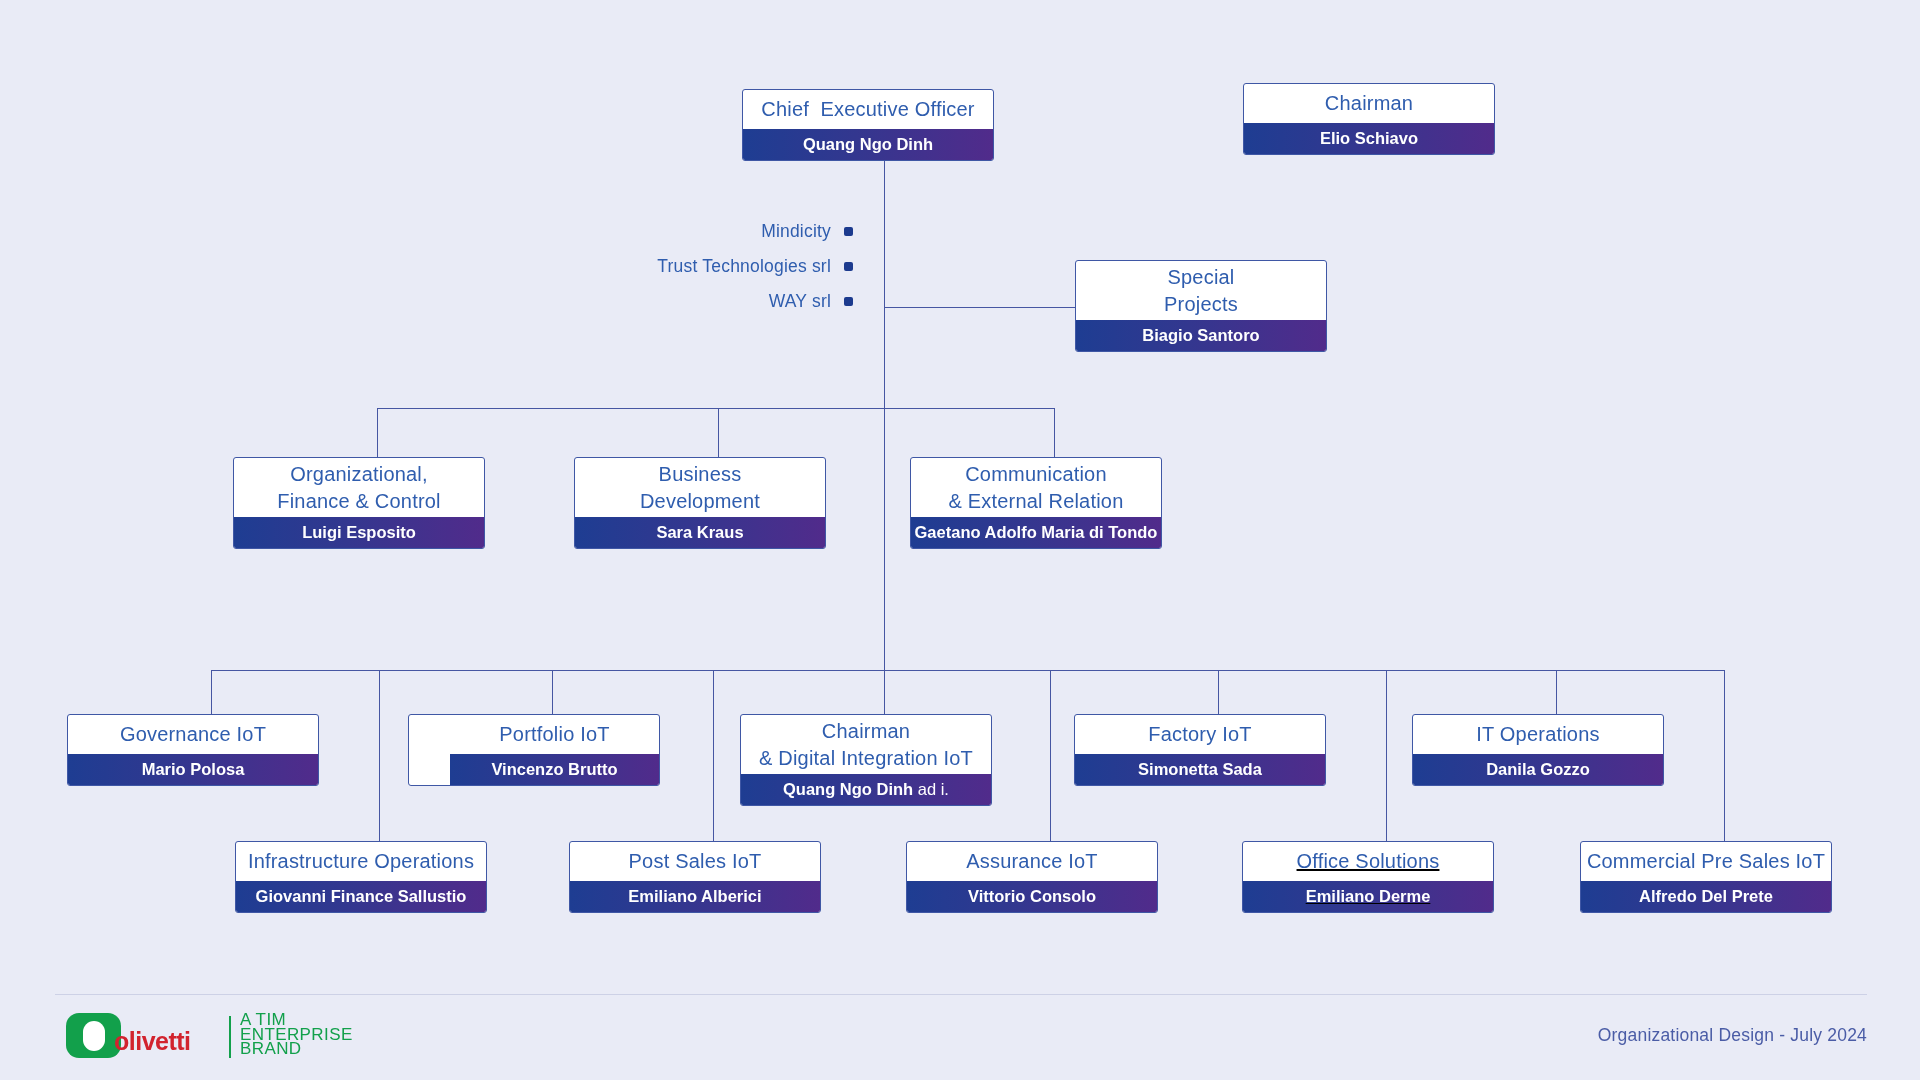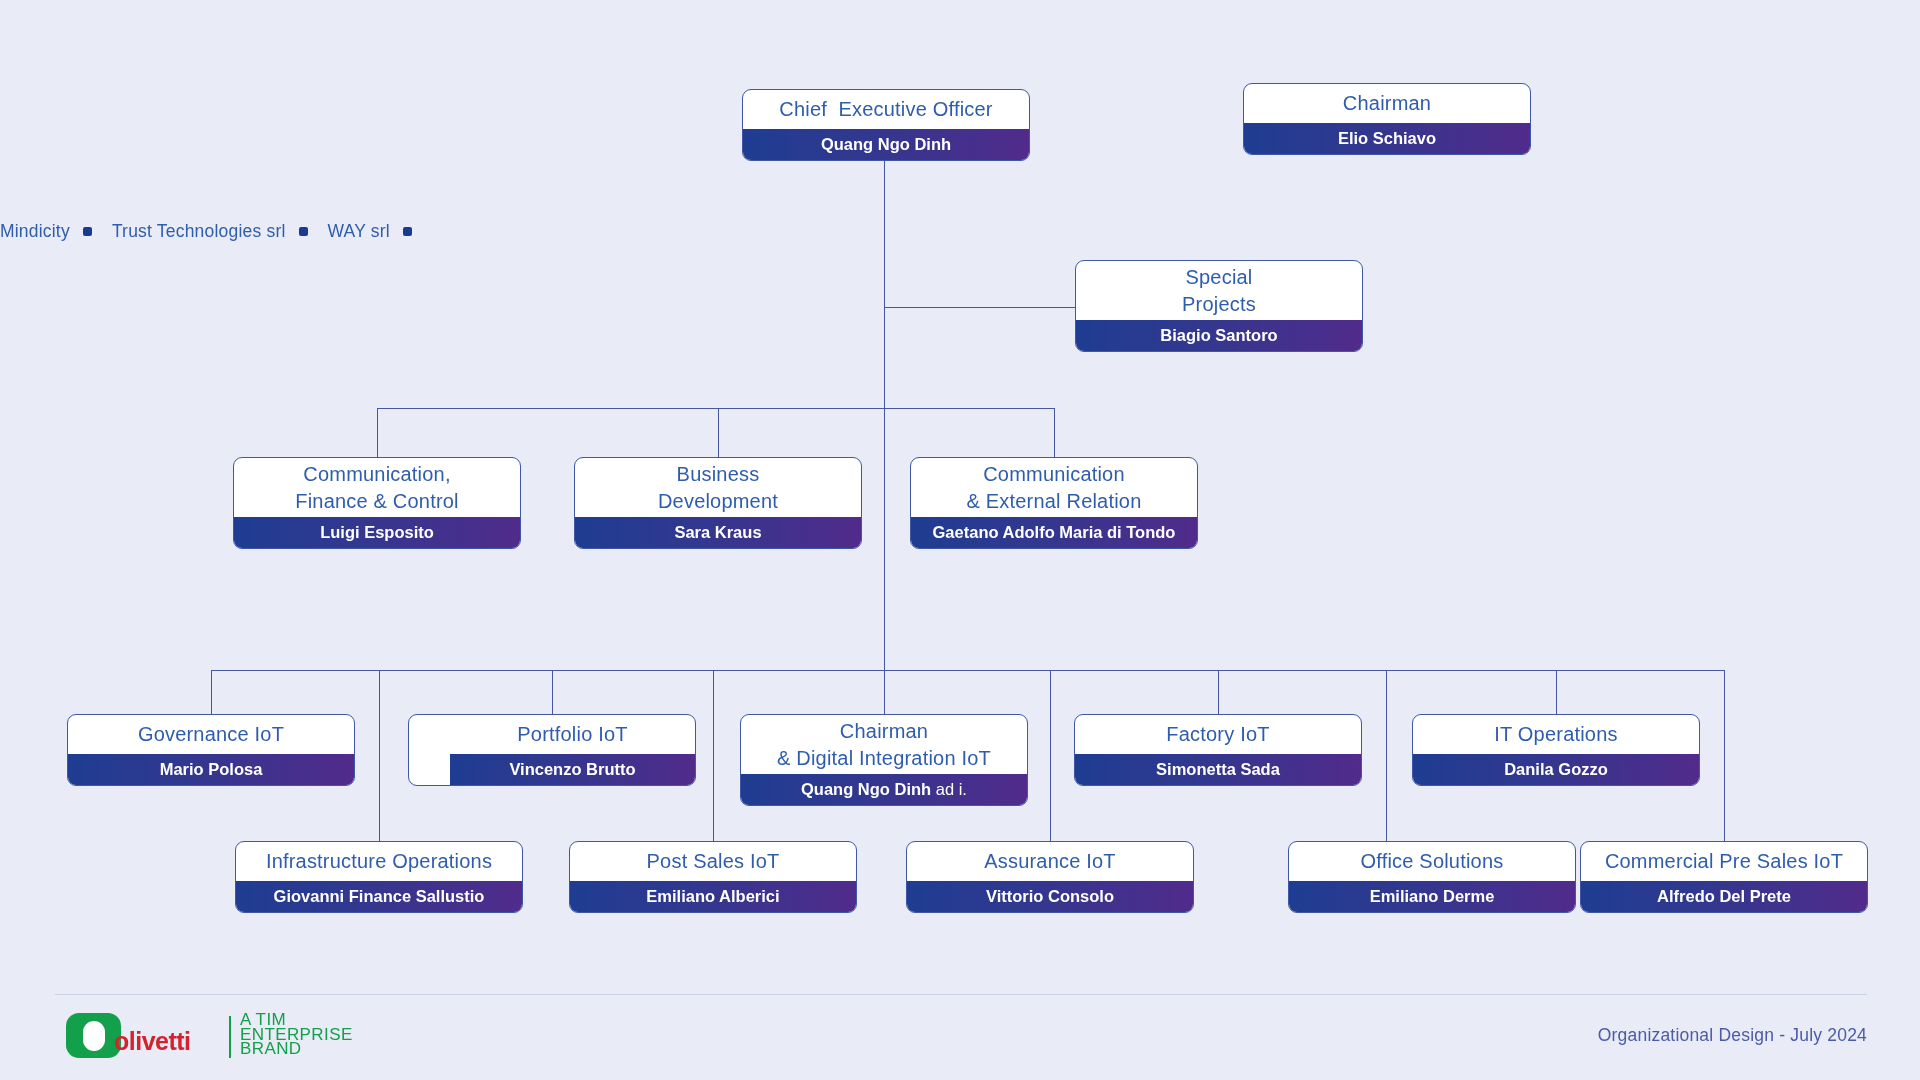--- a/index.html
+++ b/index.html
@@ -13,24 +13,24 @@
   #canvas{position:absolute;inset:0;width:1920px;height:1080px;}
 
   
   .line{position:absolute;background:#4656a2;}
   .hline{height:1px;}
   .vline{width:1px;}
 
   
   .node{
     position:absolute;
-    width:288px;
+    width:252px;
     background:#ffffff;
     border:1.4px solid #3f57a5;
-    border-radius:9px;
+    border-radius:3px;
     overflow:hidden;
     box-sizing:border-box;
   }
   .nt{
     display:flex;flex-direction:column;align-items:center;justify-content:center;
     color:#2f5dae;
     font-size:20px;
     font-weight:400;
     letter-spacing:.2px;
   }
@@ -45,21 +45,21 @@
     font-size:16.5px;
     white-space:pre;
     text-align:right;
   }
   .nm{font-weight:700;}
   .nm-suffix{font-weight:400;}
 
   
   .subs{
     position:absolute;left:0;top:216px;width:853px;
-    display:flex;flex-direction:row;align-items:flex-end;gap:20px;
+    display:flex;flex-direction:column;align-items:flex-end;gap:5px;
   }
   .subs .row{display:flex;align-items:center;height:30px;}
   .subs .lbl{color:#2f5dae;font-size:17.5px;letter-spacing:.2px;}
   .subs .sq{width:9px;height:9px;border-radius:2px;background:#1c3a8e;margin-left:13px;}
 
   
   .footer-divider{position:absolute;left:55px;top:994px;width:1812px;height:1px;background:#cdd1e6;}
   .logo{position:absolute;left:66px;top:1008px;width:340px;height:60px;}
   .logo-square{position:absolute;left:0;top:5px;width:55px;height:45px;background:#12a04b;border-radius:13px;}
   .logo-stadium{position:absolute;left:16.5px;top:7.5px;width:22px;height:30px;background:#ffffff;border-radius:11px;}
@@ -125,21 +125,21 @@
   <div class="node t2" style="left:1075px;top:260px;">
     <div class="nt">
         <span>Special</span>
         <span>Projects</span>
       </div>
     <div class="nn"><span class="nm">Biagio Santoro</span></div>
   </div>
 
   <div class="node t2" style="left:233px;top:457px;">
     <div class="nt">
-        <span>Communication,</span>
+        <span>Organizational,</span>
         <span>Finance &amp; Control</span>
       </div>
     <div class="nn"><span class="nm">Luigi Esposito</span></div>
   </div>
 
   <div class="node t2" style="left:574px;top:457px;">
     <div class="nt">
         <span>Business</span>
         <span>Development</span>
       </div>
@@ -204,21 +204,21 @@
     <div class="nn"><span class="nm">Emiliano Alberici</span></div>
   </div>
 
   <div class="node t1" style="left:906px;top:841px;">
     <div class="nt">
         <span>Assurance IoT</span>
       </div>
     <div class="nn"><span class="nm">Vittorio Consolo</span></div>
   </div>
 
-  <div class="node t1" style="left:1288px;top:841px;">
+  <div class="node t1" style="left:1242px;top:841px;text-decoration:underline;">
     <div class="nt">
         <span>Office Solutions</span>
       </div>
     <div class="nn"><span class="nm">Emiliano Derme</span></div>
   </div>
 
   <div class="node t1" style="left:1580px;top:841px;">
     <div class="nt">
         <span>Commercial Pre Sales IoT</span>
       </div>

